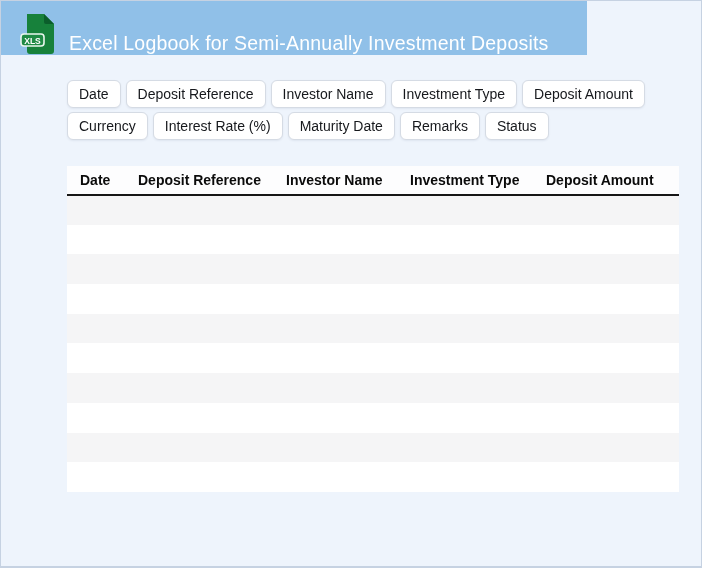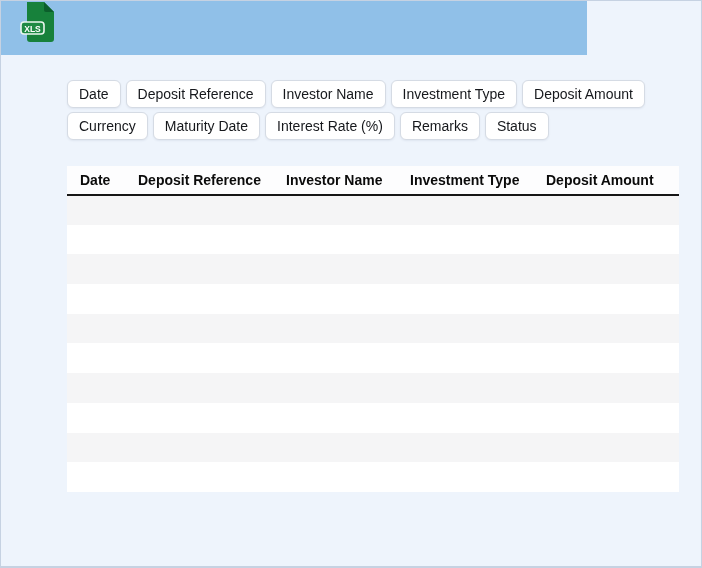--- a/index.html
+++ b/index.html
@@ -10,21 +10,21 @@
     background:var(--page_bg,#eef4fc);
     border:1px solid #c6d2e2;
     border-bottom-width:2px;
     overflow:hidden;
     font-family:"Liberation Sans",sans-serif;
   }
   .topbar{
     position:absolute;left:0;top:0;
     width:586px;height:54px;
     background:var(--header_bar,#90c0e8);
-    display:flex;align-items:flex-start;
+    display:flex;align-items:flex-end;
   }
   .file-icon{margin-left:19px;display:inline-flex;flex:0 0 auto;}
   .title{
     margin:0 0 0 13px;
     font-size:19.5px;font-weight:500;
     color:#ffffff;letter-spacing:.2px;white-space:nowrap;
   }
   .chips{
     position:absolute;left:66px;top:79px;width:600px;
     display:flex;flex-wrap:wrap;column-gap:5px;row-gap:4px;
@@ -76,31 +76,32 @@
 
   <header class="topbar">
     <span class="file-icon">
       <svg width="36" height="42" viewBox="0 0 36 42" aria-hidden="true">
         <path d="M7 1 h17 l10 10 v27 a3 3 0 0 1 -3 3 H10 a3 3 0 0 1 -3 -3 Z" fill="var(--icon_green,#17813b)"></path>
         <path d="M24 1 l10 10 h-8 a2 2 0 0 1 -2 -2 Z" fill="var(--icon_green_dark,#0b5e2b)"></path>
         <rect x="1" y="21" width="23" height="12" rx="3" fill="var(--icon_badge,#1f8a44)" stroke="#eaf6ee" stroke-width="1.6"></rect>
         <text x="12.5" y="30.5" text-anchor="middle" font-family="Liberation Sans, sans-serif" font-size="8.5" font-weight="bold" fill="#ffffff">XLS</text>
       </svg>
     </span>
+    <h1 class="title">Excel Logbook for Semi-Annually Investment Deposits</h1>
   </header>
 
   <div class="chips">
       <button class="chip">Date</button>
       <button class="chip">Deposit Reference</button>
       <button class="chip">Investor Name</button>
       <button class="chip">Investment Type</button>
       <button class="chip">Deposit Amount</button>
       <button class="chip">Currency</button>
+      <button class="chip">Interest Rate (%)</button>
       <button class="chip">Maturity Date</button>
-      <button class="chip">Interest Rate (%)</button>
       <button class="chip">Remarks</button>
       <button class="chip">Status</button>
     </div>
 
   <div class="tablewrap">
     <table>
       <thead>
         <tr>
             <th>Date</th>
             <th>Deposit Reference</th>

